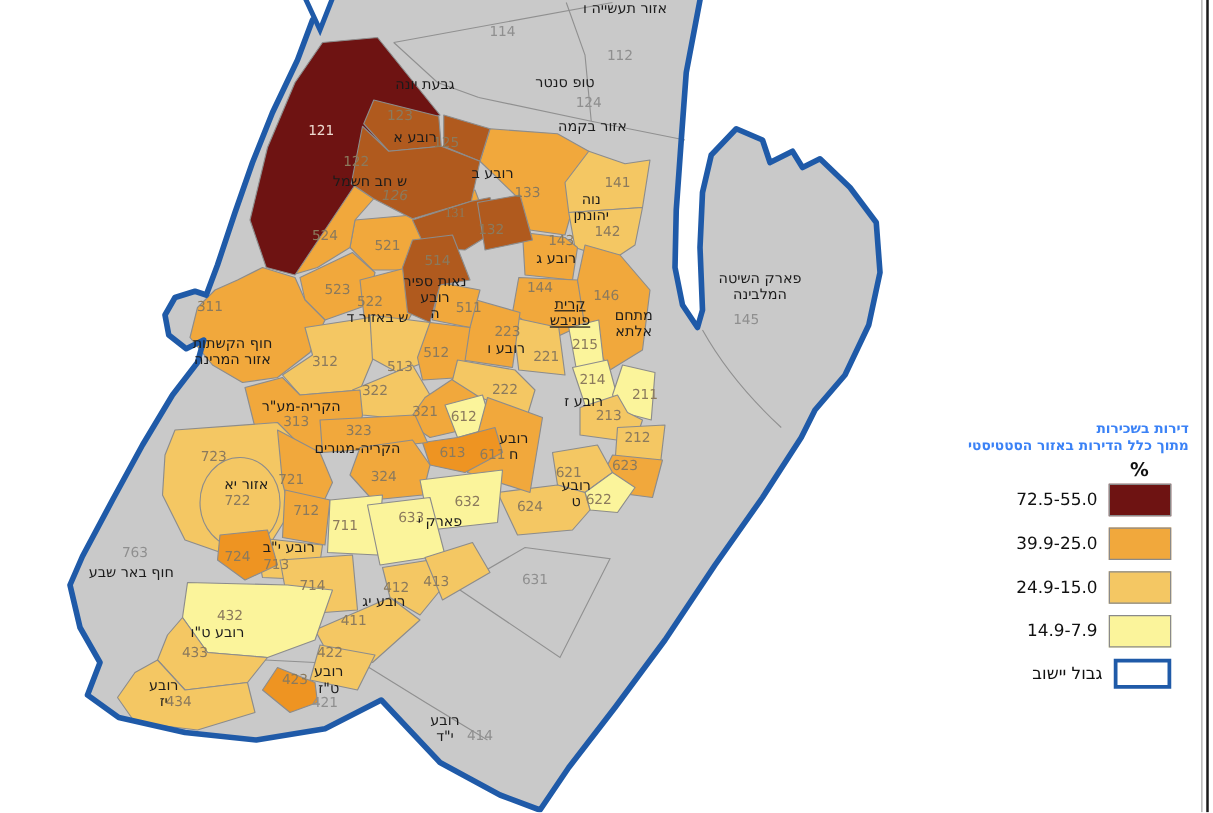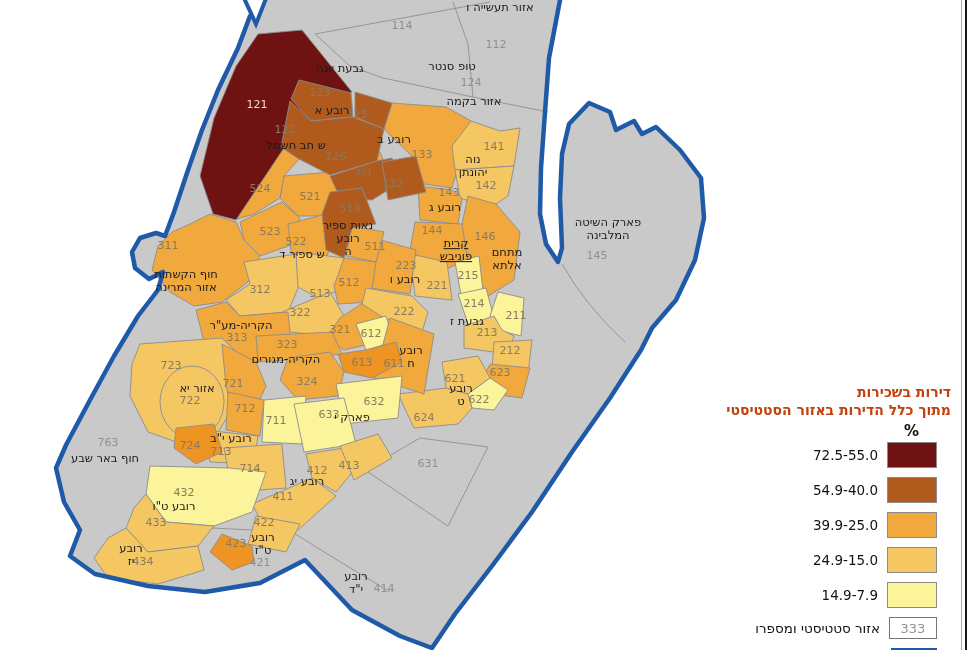--- a/index.html
+++ b/index.html
@@ -11,21 +11,21 @@
   .f-tn{fill:#f4c763}.f-yl{fill:#fbf49b}
   .grayline{stroke:#909090;stroke-width:0.9;fill:none;}
   #labels{position:absolute;left:0;top:0;width:970px;height:650px;pointer-events:none;}
   .lbl{position:absolute;transform:translate(-50%,-50%);white-space:pre-line;text-align:center;line-height:1.12;}
   .n{font-size:11px;color:#8b7a5d;}
   .g{font-size:11px;color:#8f8f8f;}
   .w{font-size:11px;color:#eedad0;}
   .t{font-size:11.5px;color:#1b1b1b;}
   
   #legend{position:absolute;top:336px;right:17px;width:320px;}
-  .lg-title{text-align:right;font-weight:bold;font-size:14px;color:#c2410c;line-height:1.25;margin-right:2px;margin-top:48px;}
+  .lg-title{text-align:right;font-weight:bold;font-size:11px;color:#3b82f6;line-height:1.25;margin-right:2px;}
   .lg-unit{text-align:right;font-weight:bold;font-size:15px;color:#111;margin:3px 34px 2px 0;}
   .lrow{display:flex;align-items:center;justify-content:flex-end;margin-bottom:9px;}
   .llab{font-size:13.5px;color:#111;margin-right:9px;white-space:nowrap;}
   .lsw{width:48px;height:24px;border:1px solid #8a8a8a;margin-right:16px;flex:0 0 auto;}
   .lsw-stat{width:46px;height:20px;border:1.5px solid #777;background:#fff;margin-right:16px;
     display:flex;align-items:center;justify-content:center;font-size:13px;color:#949494;}
   .lsw-bound{width:40px;height:18px;border:3.5px solid #1f5aa8;background:#fff;margin-right:16px;}
   .frame-line{position:absolute;top:0;height:650px;}
 </style>
 </head>
@@ -118,21 +118,21 @@
          L610,398 L572,452 L532,512 L492,566 L455,614 L432,648 L400,636 L352,610 L305,560 L260,583 L205,592 L148,586
          L95,574 L70,556 L80,530 L64,502 L56,468 L66,445 L90,400 L114,356 L138,316 L158,290 L163,272 L149,279
          L135,268 L132,252 L140,238 L156,233 L165,236 L174,212 L188,170 L202,130 L218,90 L238,48 L250,16"></path>
   </svg>
 
   <div id="labels">
       <div class="lbl w" style="left: 257px; top: 105px;">121</div>
       <div class="lbl n" style="left: 285px; top: 130px;">122</div>
       <div class="lbl n" style="left: 320px; top: 93px;">123</div>
       <div class="lbl n" style="left: 357px; top: 115px;">125</div>
-      <div class="lbl n" style="left: 336px; top: 157px; font-style: italic;">126</div>
+      <div class="lbl n" style="left: 316px; top: 157px; font-style: italic;">126</div>
       <div class="lbl n" style="left: 364px; top: 171px; font-family: Liberation Serif, serif;">131</div>
       <div class="lbl n" style="left: 393px; top: 184px;">132</div>
       <div class="lbl n" style="left: 422px; top: 155px;">133</div>
       <div class="lbl n" style="left: 494px; top: 147px;">141</div>
       <div class="lbl n" style="left: 486px; top: 186px;">142</div>
       <div class="lbl n" style="left: 449px; top: 193px;">143</div>
       <div class="lbl n" style="left: 432px; top: 231px;">144</div>
       <div class="lbl n" style="left: 485px; top: 237px;">146</div>
       <div class="lbl g" style="left: 597px; top: 256px;">145</div>
       <div class="lbl g" style="left: 496px; top: 45px;">112</div>
@@ -160,21 +160,21 @@
       <div class="lbl n" style="left: 474px; top: 304px;">214</div>
       <div class="lbl n" style="left: 487px; top: 333px;">213</div>
       <div class="lbl n" style="left: 516px; top: 316px;">211</div>
       <div class="lbl n" style="left: 510px; top: 351px;">212</div>
       <div class="lbl n" style="left: 371px; top: 334px;">612</div>
       <div class="lbl n" style="left: 362px; top: 363px;">613</div>
       <div class="lbl n" style="left: 394px; top: 364px;">611</div>
       <div class="lbl n" style="left: 455px; top: 379px;">621</div>
       <div class="lbl n" style="left: 479px; top: 400px;">622</div>
       <div class="lbl n" style="left: 500px; top: 373px;">623</div>
-      <div class="lbl n" style="left: 424px; top: 406px; margin-top: 12px;">624</div>
+      <div class="lbl n" style="left: 424px; top: 406px;">624</div>
       <div class="lbl g" style="left: 428px; top: 464px;">631</div>
       <div class="lbl n" style="left: 374px; top: 402px;">632</div>
       <div class="lbl n" style="left: 329px; top: 415px;">633</div>
       <div class="lbl n" style="left: 233px; top: 384px;">721</div>
       <div class="lbl n" style="left: 190px; top: 401px;">722</div>
       <div class="lbl n" style="left: 171px; top: 366px;">723</div>
       <div class="lbl n" style="left: 190px; top: 446px;">724</div>
       <div class="lbl n" style="left: 276px; top: 421px;">711</div>
       <div class="lbl n" style="left: 245px; top: 409px;">712</div>
       <div class="lbl n" style="left: 221px; top: 452px;">713</div>
@@ -202,26 +202,26 @@
       <div class="lbl t" style="left: 445px; top: 207px;">רובע ג</div>
       <div class="lbl t" style="left: 456px; top: 250px; text-decoration: underline;">קרית
 פוניבש</div>
       <div class="lbl t" style="left: 507px; top: 259px;">מתחם
 אלתא</div>
       <div class="lbl t" style="left: 608px; top: 229px;">פארק השיטה
 המלבינה</div>
       <div class="lbl t" style="left: 348px; top: 238px;">נאות ספיר
 רובע
 ה</div>
-      <div class="lbl t" style="left: 302px; top: 254px;">ש ספיר ד</div>
+      <div class="lbl t" style="left: 302px; top: 254px;">ש באזור ד</div>
       <div class="lbl t" style="left: 186px; top: 281px;">חוף הקשתות
 אזור המרינה</div>
       <div class="lbl t" style="left: 241px; top: 325px;">הקריה-מע"ר</div>
       <div class="lbl t" style="left: 405px; top: 279px;">רובע ו</div>
-      <div class="lbl t" style="left: 467px; top: 321px;">גבעת ז</div>
+      <div class="lbl t" style="left: 467px; top: 321px;">רובע ז</div>
       <div class="lbl t" style="left: 411px; top: 357px;">רובע
 ח</div>
       <div class="lbl t" style="left: 461px; top: 395px;">רובע
 ט</div>
       <div class="lbl t" style="left: 286px; top: 359px;">הקריה-מגורים</div>
       <div class="lbl t" style="left: 197px; top: 388px;">אזור יא</div>
       <div class="lbl t" style="left: 231px; top: 438px;">רובע י"ב</div>
       <div class="lbl t" style="left: 352px; top: 417px;">פארק י</div>
       <div class="lbl t" style="left: 307px; top: 481px;">רובע יג</div>
       <div class="lbl t" style="left: 105px; top: 458px;">חוף באר שבע</div>
@@ -239,40 +239,30 @@
       <span>דירות בשכירות</span><br>
       <span>מתוך כלל הדירות באזור הסטטיסטי</span>
     </div>
     <div class="lg-unit">%</div>
 
     <div class="lrow">
       <span class="llab">72.5-55.0</span>
       <span class="lsw" style="background: rgb(110, 19, 18);"></span>
     </div>
     <div class="lrow">
-      <span class="llab">54.9-40.0</span>
-      <span class="lsw" style="background: rgb(176, 90, 30);"></span>
-    </div>
-    <div class="lrow">
       <span class="llab">39.9-25.0</span>
       <span class="lsw" style="background: rgb(241, 168, 60);"></span>
     </div>
     <div class="lrow">
       <span class="llab">24.9-15.0</span>
       <span class="lsw" style="background: rgb(244, 199, 99);"></span>
     </div>
     <div class="lrow">
       <span class="llab">14.9-7.9</span>
       <span class="lsw" style="background: rgb(251, 244, 155);"></span>
-    </div>
-    <div class="lrow">
-      <span class="llab">אזור סטטיסטי ומספרו</span>
-      <span class="lsw-stat">
-        <span>333</span>
-      </span>
     </div>
     <div class="lrow">
       <span class="llab">גבול יישוב</span>
       <span class="lsw-bound" style="border-color: rgb(31, 90, 168);"></span>
     </div>
   </div>
 
   <div class="frame-line" style="left:961px;width:1px;background:#a8a8a8;"></div>
   <div class="frame-line" style="left:965px;width:2px;background:#1a1a1a;"></div>
 </div>

